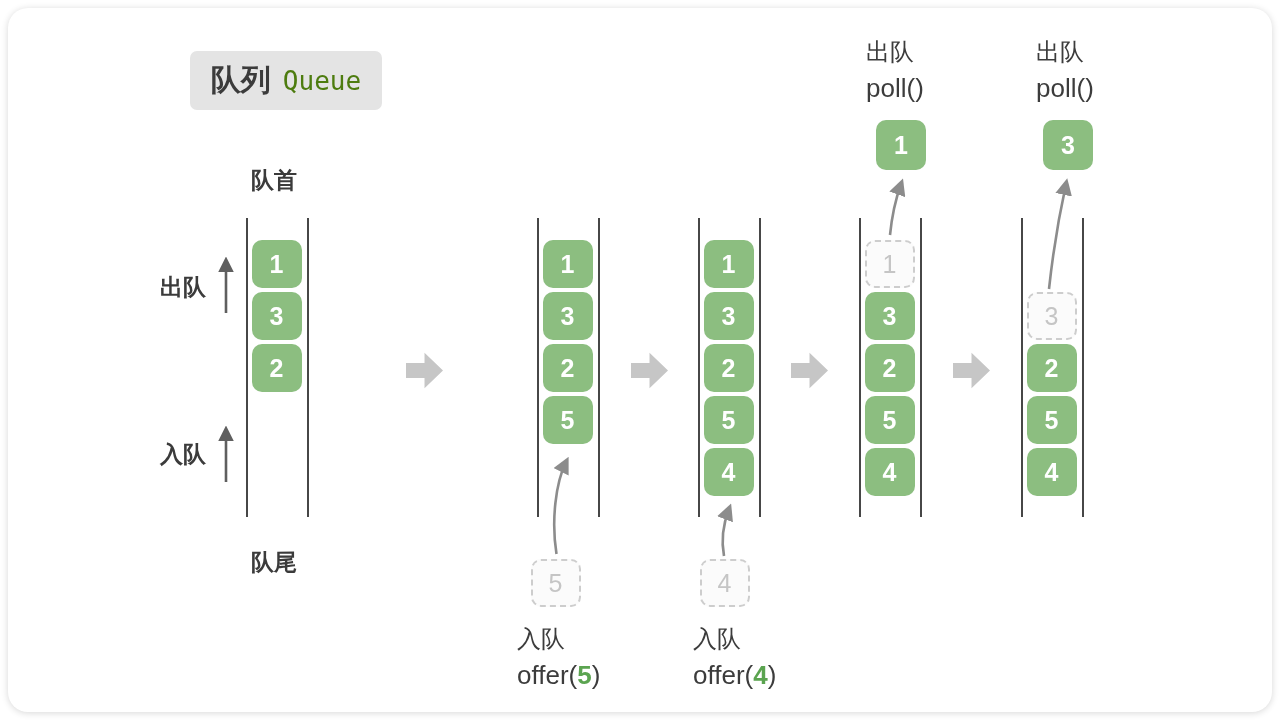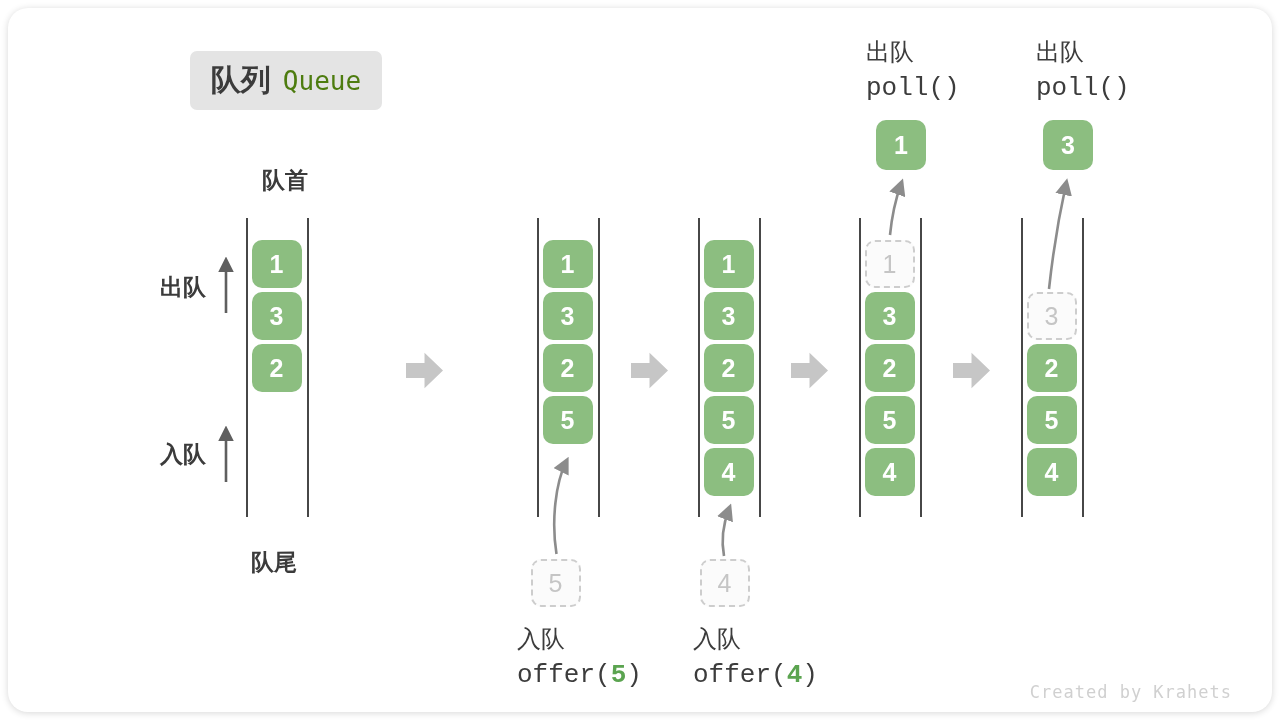--- a/index.html
+++ b/index.html
@@ -12,40 +12,40 @@
   .badge .zh{font-size:30px;font-weight:700;color:#3b3b3b;}
   .badge .en{font-family:"DejaVu Sans Mono",monospace;font-size:26px;color:#4d7c0f;}
   .cn-bold{position:absolute;font-size:23px;font-weight:700;color:#3b3b3b;white-space:nowrap;}
   .vline{position:absolute;width:1.5px;background:#474747;}
   .cell{position:absolute;width:50px;height:48px;border-radius:10px;background:#8CBE80;color:#fff;
         font-weight:700;font-size:25px;display:flex;align-items:center;justify-content:center;}
   .cell.ghost{width:46px;height:44px;background:#fbfbfb;border:2px dashed #cdcdcd;color:#c5c5c5;
         font-weight:400;font-size:25px;}
   .op{position:absolute;white-space:nowrap;}
   .op .cn{font-size:24px;color:#3c3c3c;line-height:26px;margin-bottom:9px;}
-  .op .code{font-family:Liberation Mono, monospace;font-size:26px;color:#3c3c3c;line-height:28px;}
+  .op .code{font-family:Liberation Sans, sans-serif;font-size:26px;color:#3c3c3c;line-height:28px;}
   .op .code .arg{color:#5BA450;font-weight:700;}
   .blockarrow{position:absolute;width:37px;height:37px;background:#c6c6c6;
         clip-path:polygon(0 30%,50% 30%,50% 2%,100% 50%,50% 98%,50% 70%,0 70%);}
   .watermark{position:absolute;right:40px;top:674px;font-family:"DejaVu Sans Mono",monospace;
         font-size:17px;color:#d0d0d0;letter-spacing:1px;}
   #overlay{position:absolute;left:0;top:0;width:1280px;height:720px;pointer-events:none;}
 </style>
 </head>
 <body>
 
 <div class="stage">
   <div class="card">
 
     <div class="badge">
       <span class="zh">队列</span>
       <span class="en">Queue</span>
     </div>
 
-    <div class="cn-bold" style="left:254px;top:157px;">队首</div>
+    <div class="cn-bold" style="left:243px;top:157px;">队首</div>
     <div class="cn-bold" style="left:243px;top:539px;">队尾</div>
     <div class="cn-bold" style="left:152px;top:264px;">出队</div>
     <div class="cn-bold" style="left:152px;top:431px;">入队</div>
 
     <div id="generated">
         <div class="vline" style="left: 238px; top: 210px; height: 299px;"></div>
         <div class="vline" style="left: 299px; top: 210px; height: 299px;"></div>
         <div class="cell" style="left: 243.5px; top: 232px;">1</div>
         <div class="cell" style="left: 243.5px; top: 284px;">3</div>
         <div class="cell" style="left: 243.5px; top: 336px;">2</div>
@@ -113,15 +113,14 @@
       <g id="svg-gen">
           <path d="M548.5,546 C543,512 548,474 558,454" fill="none" stroke="#8c8c8c" stroke-width="2.6" marker-end="url(#ah)"></path>
           <path d="M716,548 C713,532 716,514 721,501" fill="none" stroke="#8c8c8c" stroke-width="2.6" marker-end="url(#ah)"></path>
           <path d="M882,227 C884,207 888,190 893,176" fill="none" stroke="#8c8c8c" stroke-width="2.6" marker-end="url(#ah)"></path>
           <path d="M1041,281 C1045,244 1051,208 1058,176" fill="none" stroke="#8c8c8c" stroke-width="2.6" marker-end="url(#ah)"></path>
           <line x1="218" y1="305" x2="218" y2="254" stroke="#5f5f5f" stroke-width="2.6" marker-end="url(#ahDark)"></line>
           <line x1="218" y1="474" x2="218" y2="423" stroke="#5f5f5f" stroke-width="2.6" marker-end="url(#ahDark)"></line>
         </g>
     </svg>
 
-    <div class="watermark">Created by Krahets</div>
   </div>
 </div>
 
 </body></html>

